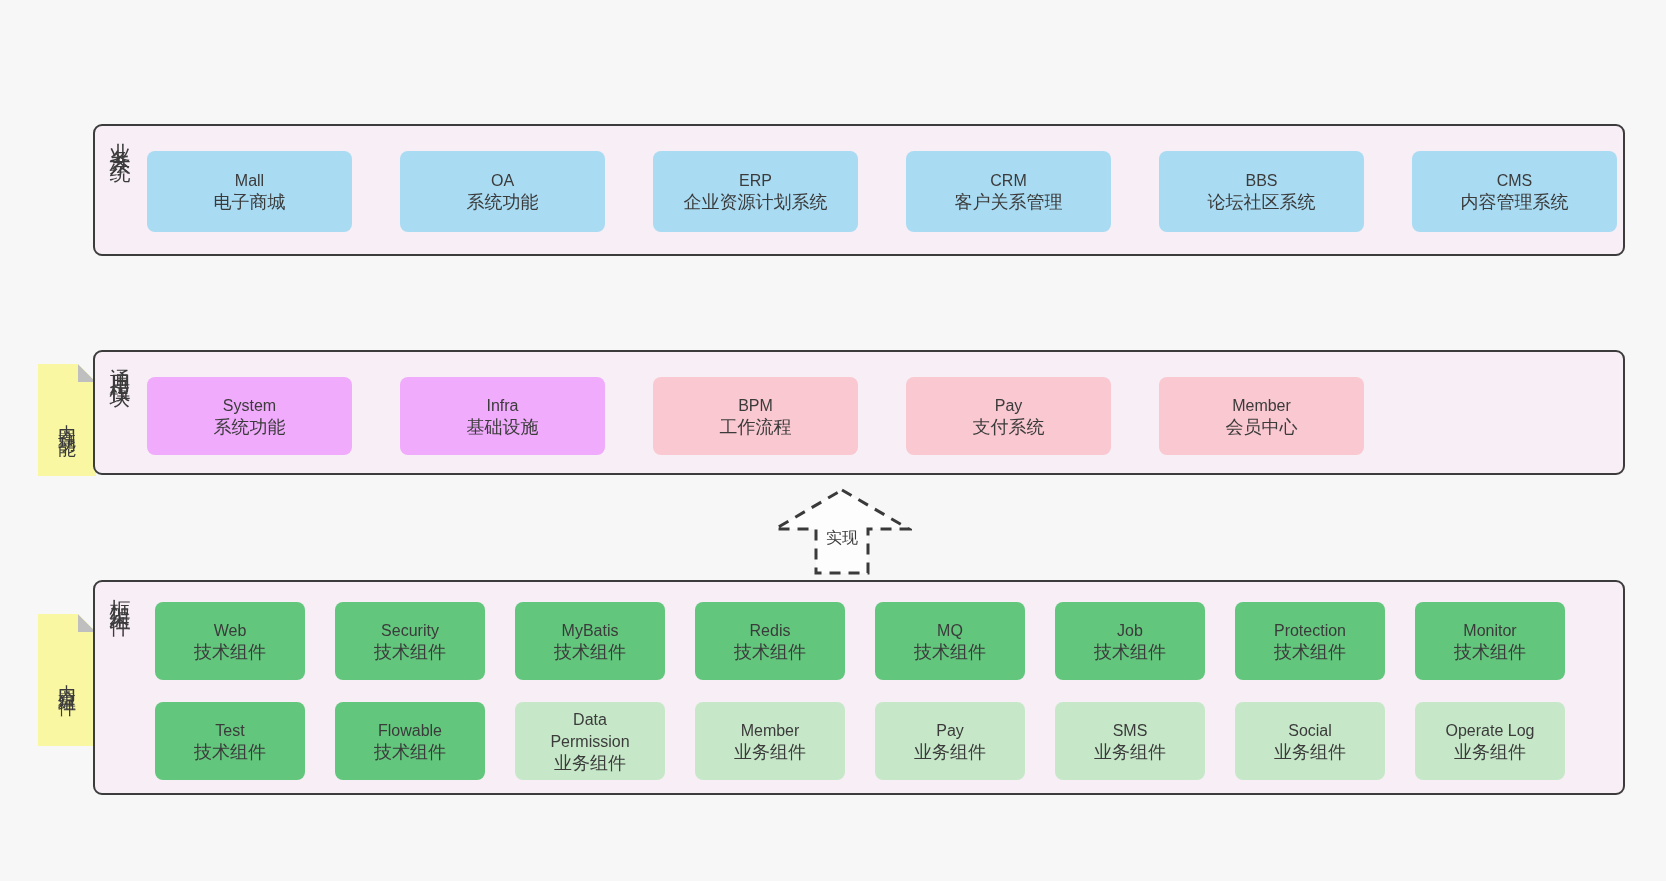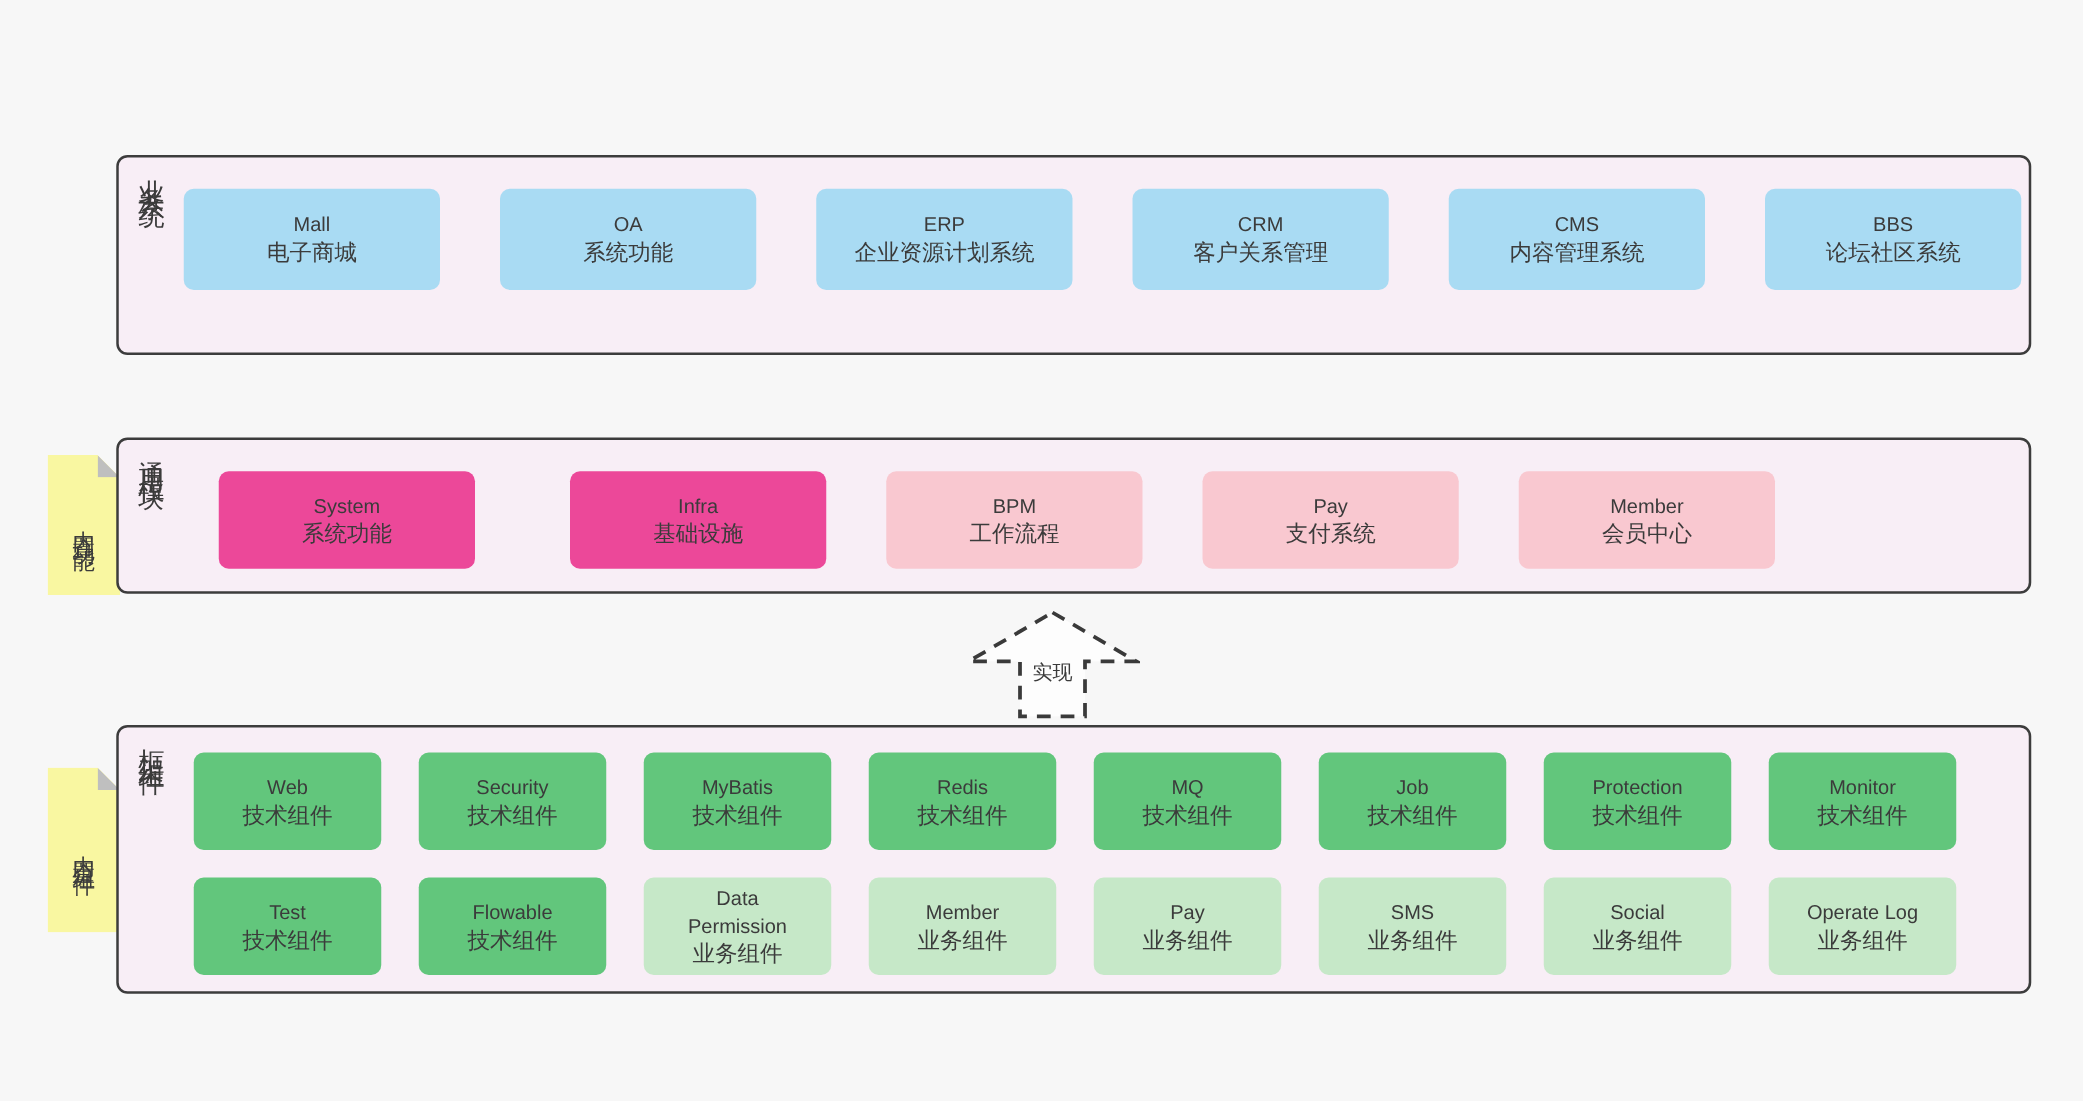--- a/index.html
+++ b/index.html
@@ -2,21 +2,21 @@
 <html><head>
 <meta charset="utf-8">
 <style>
   html,body{margin:0;padding:0;background:#f7f7f7;}
   body{font-family:"Liberation Sans","DejaVu Sans",sans-serif;color:#3b3b3b;}
   .stage{position:relative;width:1666px;height:881px;background:#f7f7f7;overflow:hidden;}
 
   
   .panel{position:absolute;left:93px;width:1532px;background:#f8eef6;
          border:2px solid #3c3c3c;border-radius:9px;box-sizing:border-box;z-index:2;}
-  .panel-business{top:124px;height:160px;padding-left:19px;}
+  .panel-business{top:124px;height:132px;padding-left:19px;}
   .panel-modules{top:350px;height:125px;}
   .panel-components{top:580px;height:215px;}
 
   .vlabel{position:absolute;left:12px;top:0;bottom:0;display:flex;align-items:center;
           writing-mode:vertical-rl;text-orientation:upright;font-size:21px;
           letter-spacing:6px;color:#3b3b3b;line-height:26px;}
 
   
   .boxrow{position:absolute;left:52px;display:flex;gap:48px;}
   .row-top{top:25px;}
@@ -25,21 +25,21 @@
   .grid-r2{top:120px;}
 
   .box{width:205px;height:81px;border-radius:8px;display:flex;flex-direction:column;
        justify-content:center;align-items:center;text-align:center;box-sizing:border-box;}
   .panel-modules .box{height:78px;}
   .panel-components .box{width:150px;height:78px;}
   .box-name{font-size:16px;line-height:22px;white-space:pre-line;}
   .box-sub{font-size:18px;line-height:21px;}
 
   .v-blue{background:#a9dbf3;}
-  .v-red{background:#ec4899;margin-left:28px;}
+  .v-red{background:#f0abfc;}
   .v-pink{background:#f9c8d0;}
   .v-green{background:#62c67c;}
   .v-lightgreen{background:#c6e8c8;}
 
   
   .note{position:absolute;left:38px;width:58px;background:#f9f7a1;z-index:1;
         clip-path:polygon(0 0,calc(100% - 18px) 0,100% 18px,100% 100%,0 100%);
         display:flex;align-items:center;justify-content:center;}
   .note-modules{top:364px;height:112px;}
   .note-components{top:614px;height:132px;}
@@ -82,26 +82,26 @@
         </div>
         <div class="box v-blue">
           <div class="box-name">ERP</div>
           <div class="box-sub">企业资源计划系统</div>
         </div>
         <div class="box v-blue">
           <div class="box-name">CRM</div>
           <div class="box-sub">客户关系管理</div>
         </div>
         <div class="box v-blue">
+          <div class="box-name">BBS</div>
+          <div class="box-sub">论坛社区系统</div>
+        </div>
+        <div class="box v-blue">
           <div class="box-name">CMS</div>
           <div class="box-sub">内容管理系统</div>
-        </div>
-        <div class="box v-blue">
-          <div class="box-name">BBS</div>
-          <div class="box-sub">论坛社区系统</div>
         </div>
       </div>
   </div>
 
 
   <div class="panel panel-modules">
     <div class="vlabel">通用模块</div>
     <div class="boxrow row-top">
         <div class="box v-red">
           <div class="box-name">System</div>

